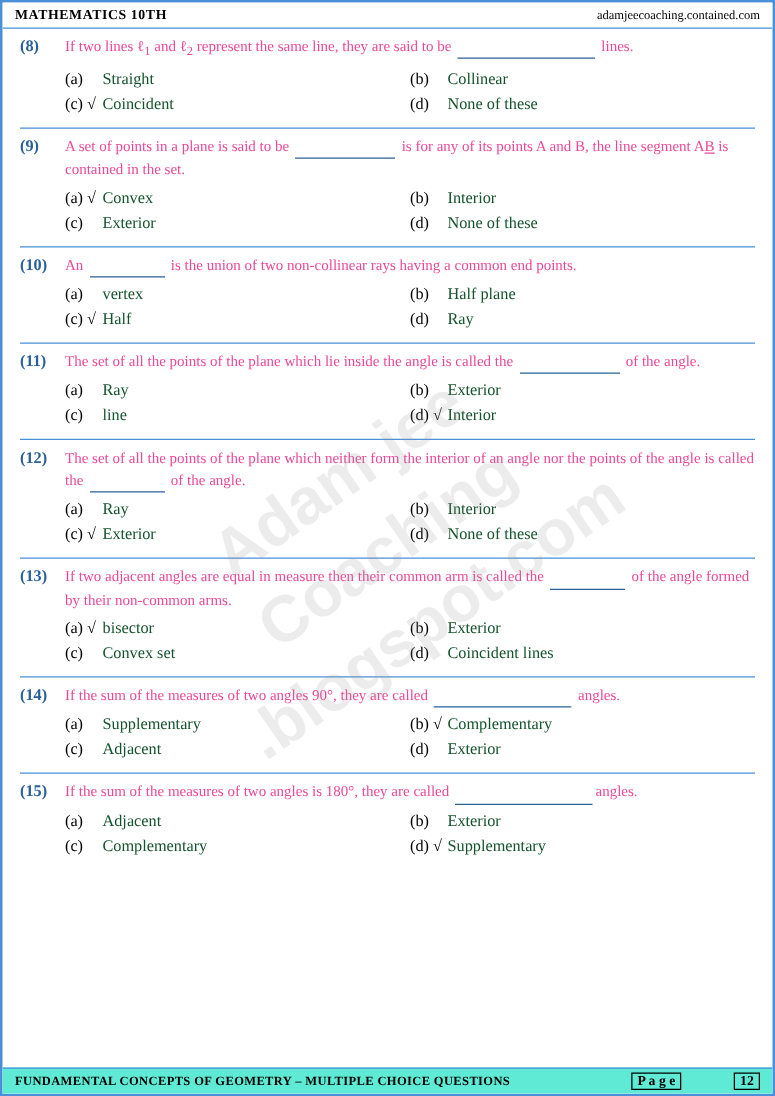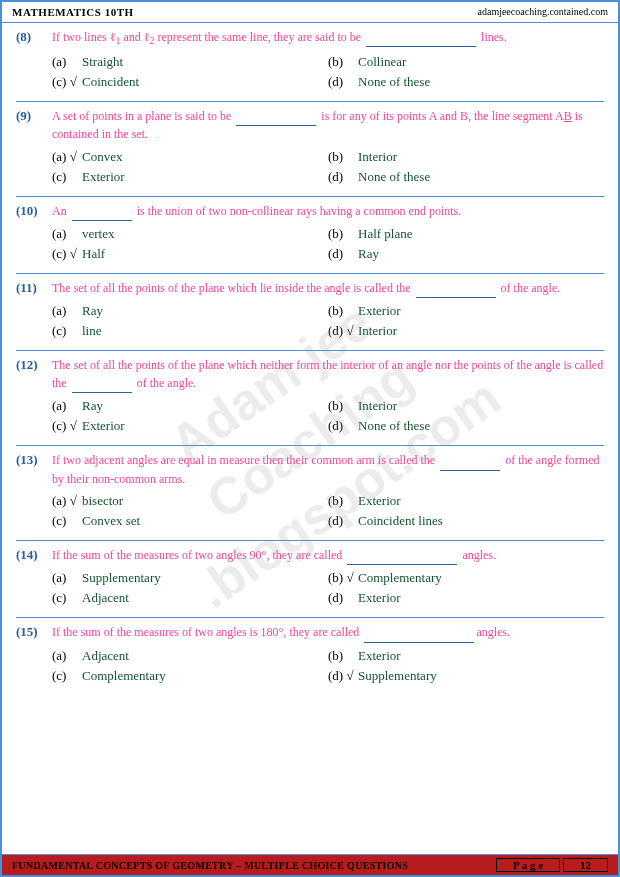--- a/index.html
+++ b/index.html
@@ -15,21 +15,21 @@
     .page-wrapper {
       width: 620px;
       min-height: 877px;
       border: 2px solid #4a90d9;
       position: relative;
       overflow: hidden;
     }
     .header {
       display: flex;
       justify-content: space-between;
-      align-items: flex-start;
+      align-items: flex-end;
       padding: 4px 10px;
       border-bottom: 1.5px solid #4a90d9;
       background: #fff;
     }
     .header-title {
       font-size: 11px;
       font-weight: bold;
       color: #000;
       text-transform: uppercase;
       letter-spacing: 0.5px;
@@ -100,37 +100,38 @@
     .footer {
       position: absolute;
       bottom: 0;
       left: 0;
       right: 0;
       border-top: 1.5px solid #4a90d9;
       display: flex;
       justify-content: space-between;
       align-items: center;
       padding: 4px 10px;
-      background: #b91c1c;
+      background: #5eead4;
     }
     .footer-left {
       font-size: 10px;
       font-weight: bold;
       color: #000;
       text-transform: uppercase;
       letter-spacing: 0.3px;
     }
     .footer-right {
       font-size: 11px;
       color: #000;
     }
     .footer-right span {
       font-weight: bold;
       border: 1px solid #000;
-      padding: 0 16px;
+      padding: 0 4px;
+      margin-left: 39px;
     }
     .watermark {
       position: absolute;
       top: 50%;
       left: 50%;
       transform: translate(-50%, -50%) rotate(-35deg);
       font-size: 52px;
       color: rgba(150,150,150,0.18);
       font-weight: bold;
       white-space: nowrap;

